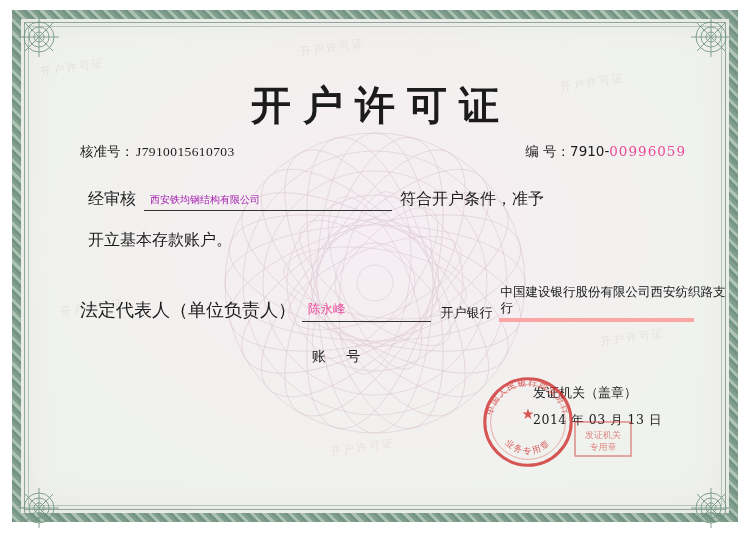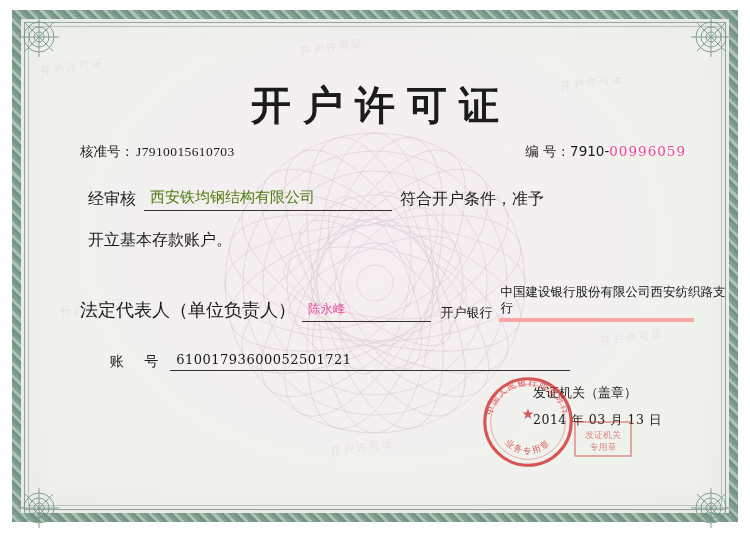--- a/index.html
+++ b/index.html
@@ -154,22 +154,22 @@
     position: relative;
     width: 248px;
     margin: 0 8px;
     border-bottom: 1px solid #333;
     height: 22px;
   }
   .l1 .fill .hand {
     position: absolute;
     left: 6px;
     bottom: 3px;
-    font-size: 15px;
-    color: #4d7c0f;
+    font-size: 10px;
+    color: #a21caf;
     font-family: Liberation Sans, sans-serif;
   }
   .l1 .tail { font-size: 16px; }
 
   .l2 { left: 60px; top: 204px; font-size: 16px; }
 
   
   .l3 { left: 52px; top: 258px; width: 614px; display: flex; align-items: flex-end; }
   .l3 .lbl { font-size: 18px; }
   .l3 .fill1 {
@@ -392,23 +392,20 @@
         <span class="hand-s">陈永峰</span>
       </span>
       <span class="bank-lbl">开户银行</span>
       <span class="fill2">
         <span class="bank-two">中国建设银行股份有限公司西安纺织路支行</span>
       </span>
     </div>
 
     <div class="row l4">
       <span class="lbl">账  号</span>
-      <span class="fill">
-        <span class="hand">61001793600052501721</span>
-      </span>
     </div>
 
     <div class="issuer">
       <div>发证机关（盖章）</div>
       <div class="line2"><span class="num">2014 年 03 月 13 日</span></div>
     </div>
 
     <div class="seal">
       <svg viewBox="0 0 100 100" width="96" height="96" xmlns="http://www.w3.org/2000/svg">
         <defs>

